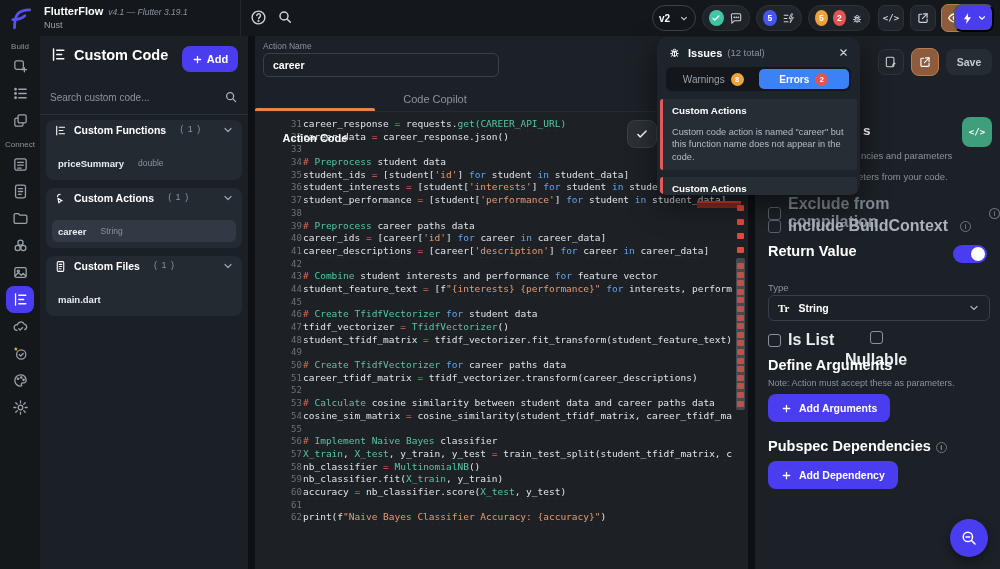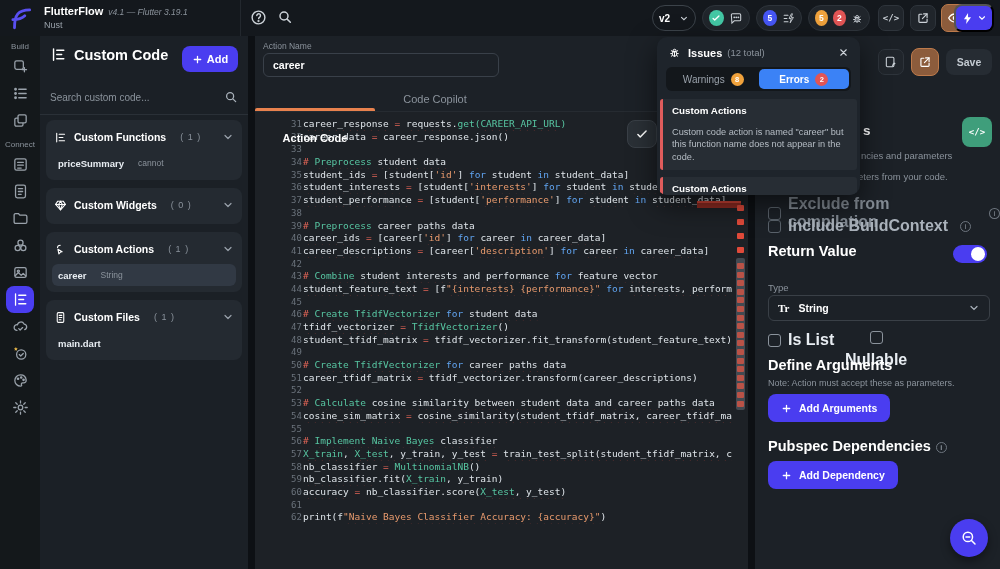--- a/index.html
+++ b/index.html
@@ -39,21 +39,21 @@
   .panel { position:absolute; left:40px; top:36px; width:208px; height:533px; background:#1b2026; z-index:5; }
   .panel-head { position:absolute; left:10px; top:10px; display:flex; align-items:center; gap:7px; color:#fff; }
   .panel-title { font-size:14.5px; font-weight:bold; }
   .addbtn { position:absolute; left:142px; top:10px; width:56px; height:26px; border-radius:8px; background:#4a3df0; color:#fff; display:flex; align-items:center; justify-content:center; gap:4px; font-size:11px; font-weight:bold; border:none; }
   .searchrow { position:absolute; left:10px; top:50px; width:188px; height:22px; display:flex; align-items:center; }
   .searchrow input { flex:1; background:transparent; border:none; outline:none; color:#8b939c; font-size:10px; font-family:"Liberation Sans", sans-serif; }
   .searchrow input::placeholder { color:#8b939c; }
   .panel-div { position:absolute; left:0; top:78px; width:208px; height:1px; background:#2a3037; }
   .sections { position:absolute; left:6px; top:84px; width:196px; }
   .card { background:#242a31; border-radius:8px; margin-bottom:8px; padding:4px 0 6px; }
-  .card-h { display:flex; align-items:center; height:26px; padding:0 8px; color:#fff; }
+  .card-h { display:flex; height:26px; padding:0 8px; color:#fff; }
   .card-h .lbl { font-size:10.5px; font-weight:bold; margin-left:7px; }
   .card-h .cnt { font-size:9px; color:#8b939c; margin-left:14px; letter-spacing:1px; }
   .card-h .chev { margin-left:auto; color:#9aa2ab; }
   .p-item { display:flex; align-items:baseline; height:22px; margin:2px 6px 0; padding:0 6px; border-radius:6px; align-items:center; }
   .p-item.sel { background:#313944; }
   .p-item .nm { font-size:9.5px; color:#e8edf2; font-weight:bold; }
   .p-item .tp { font-size:8.5px; color:#8b939c; margin-left:14px; }
 
   
   .edhead { position:absolute; left:255px; top:36px; width:745px; height:49px; background:#1c2127; z-index:4; }
@@ -344,36 +344,21 @@
             <span class="lbl">Custom Functions</span>
             <span class="cnt">( 1 )</span>
             <span class="chev">
               <svg class="ic" width="12" height="12" viewBox="0 0 24 24" fill="none" stroke="currentColor" stroke-width="2.4" stroke-linecap="round" stroke-linejoin="round">
                 <path d="M6 9l6 6 6-6"></path>
               </svg>
             </span>
           </div>
           <div class="p-item">
             <span class="nm">priceSummary</span>
-            <span class="tp">cannot</span>
-          </div>
-        </div>
-        <div class="card">
-          <div class="card-h">
-            <svg class="ic" width="13" height="13" viewBox="0 0 24 24" fill="none" stroke="currentColor" stroke-width="2" stroke-linecap="round" stroke-linejoin="round">
-              <path d="M7 4h10l4 6-9 10L3 10z"></path>
-              <path d="M3 10h18M12 20 8.5 10 12 4l3.5 6z"></path>
-            </svg>
-            <span class="lbl">Custom Widgets</span>
-            <span class="cnt">( 0 )</span>
-            <span class="chev">
-              <svg class="ic" width="12" height="12" viewBox="0 0 24 24" fill="none" stroke="currentColor" stroke-width="2.4" stroke-linecap="round" stroke-linejoin="round">
-                <path d="M6 9l6 6 6-6"></path>
-              </svg>
-            </span>
+            <span class="tp">double</span>
           </div>
         </div>
         <div class="card">
           <div class="card-h">
             <svg class="ic" width="13" height="13" viewBox="0 0 24 24" fill="none" stroke="currentColor" stroke-width="2" stroke-linecap="round" stroke-linejoin="round">
               <path d="M6.5 8.5C6.5 5.5 9 4 11.5 4"></path>
               <path d="M9 20l-1.8-8.5L15 16l-3 .8z"></path>
             </svg>
             <span class="lbl">Custom Actions</span>
             <span class="cnt">( 1 )</span>

